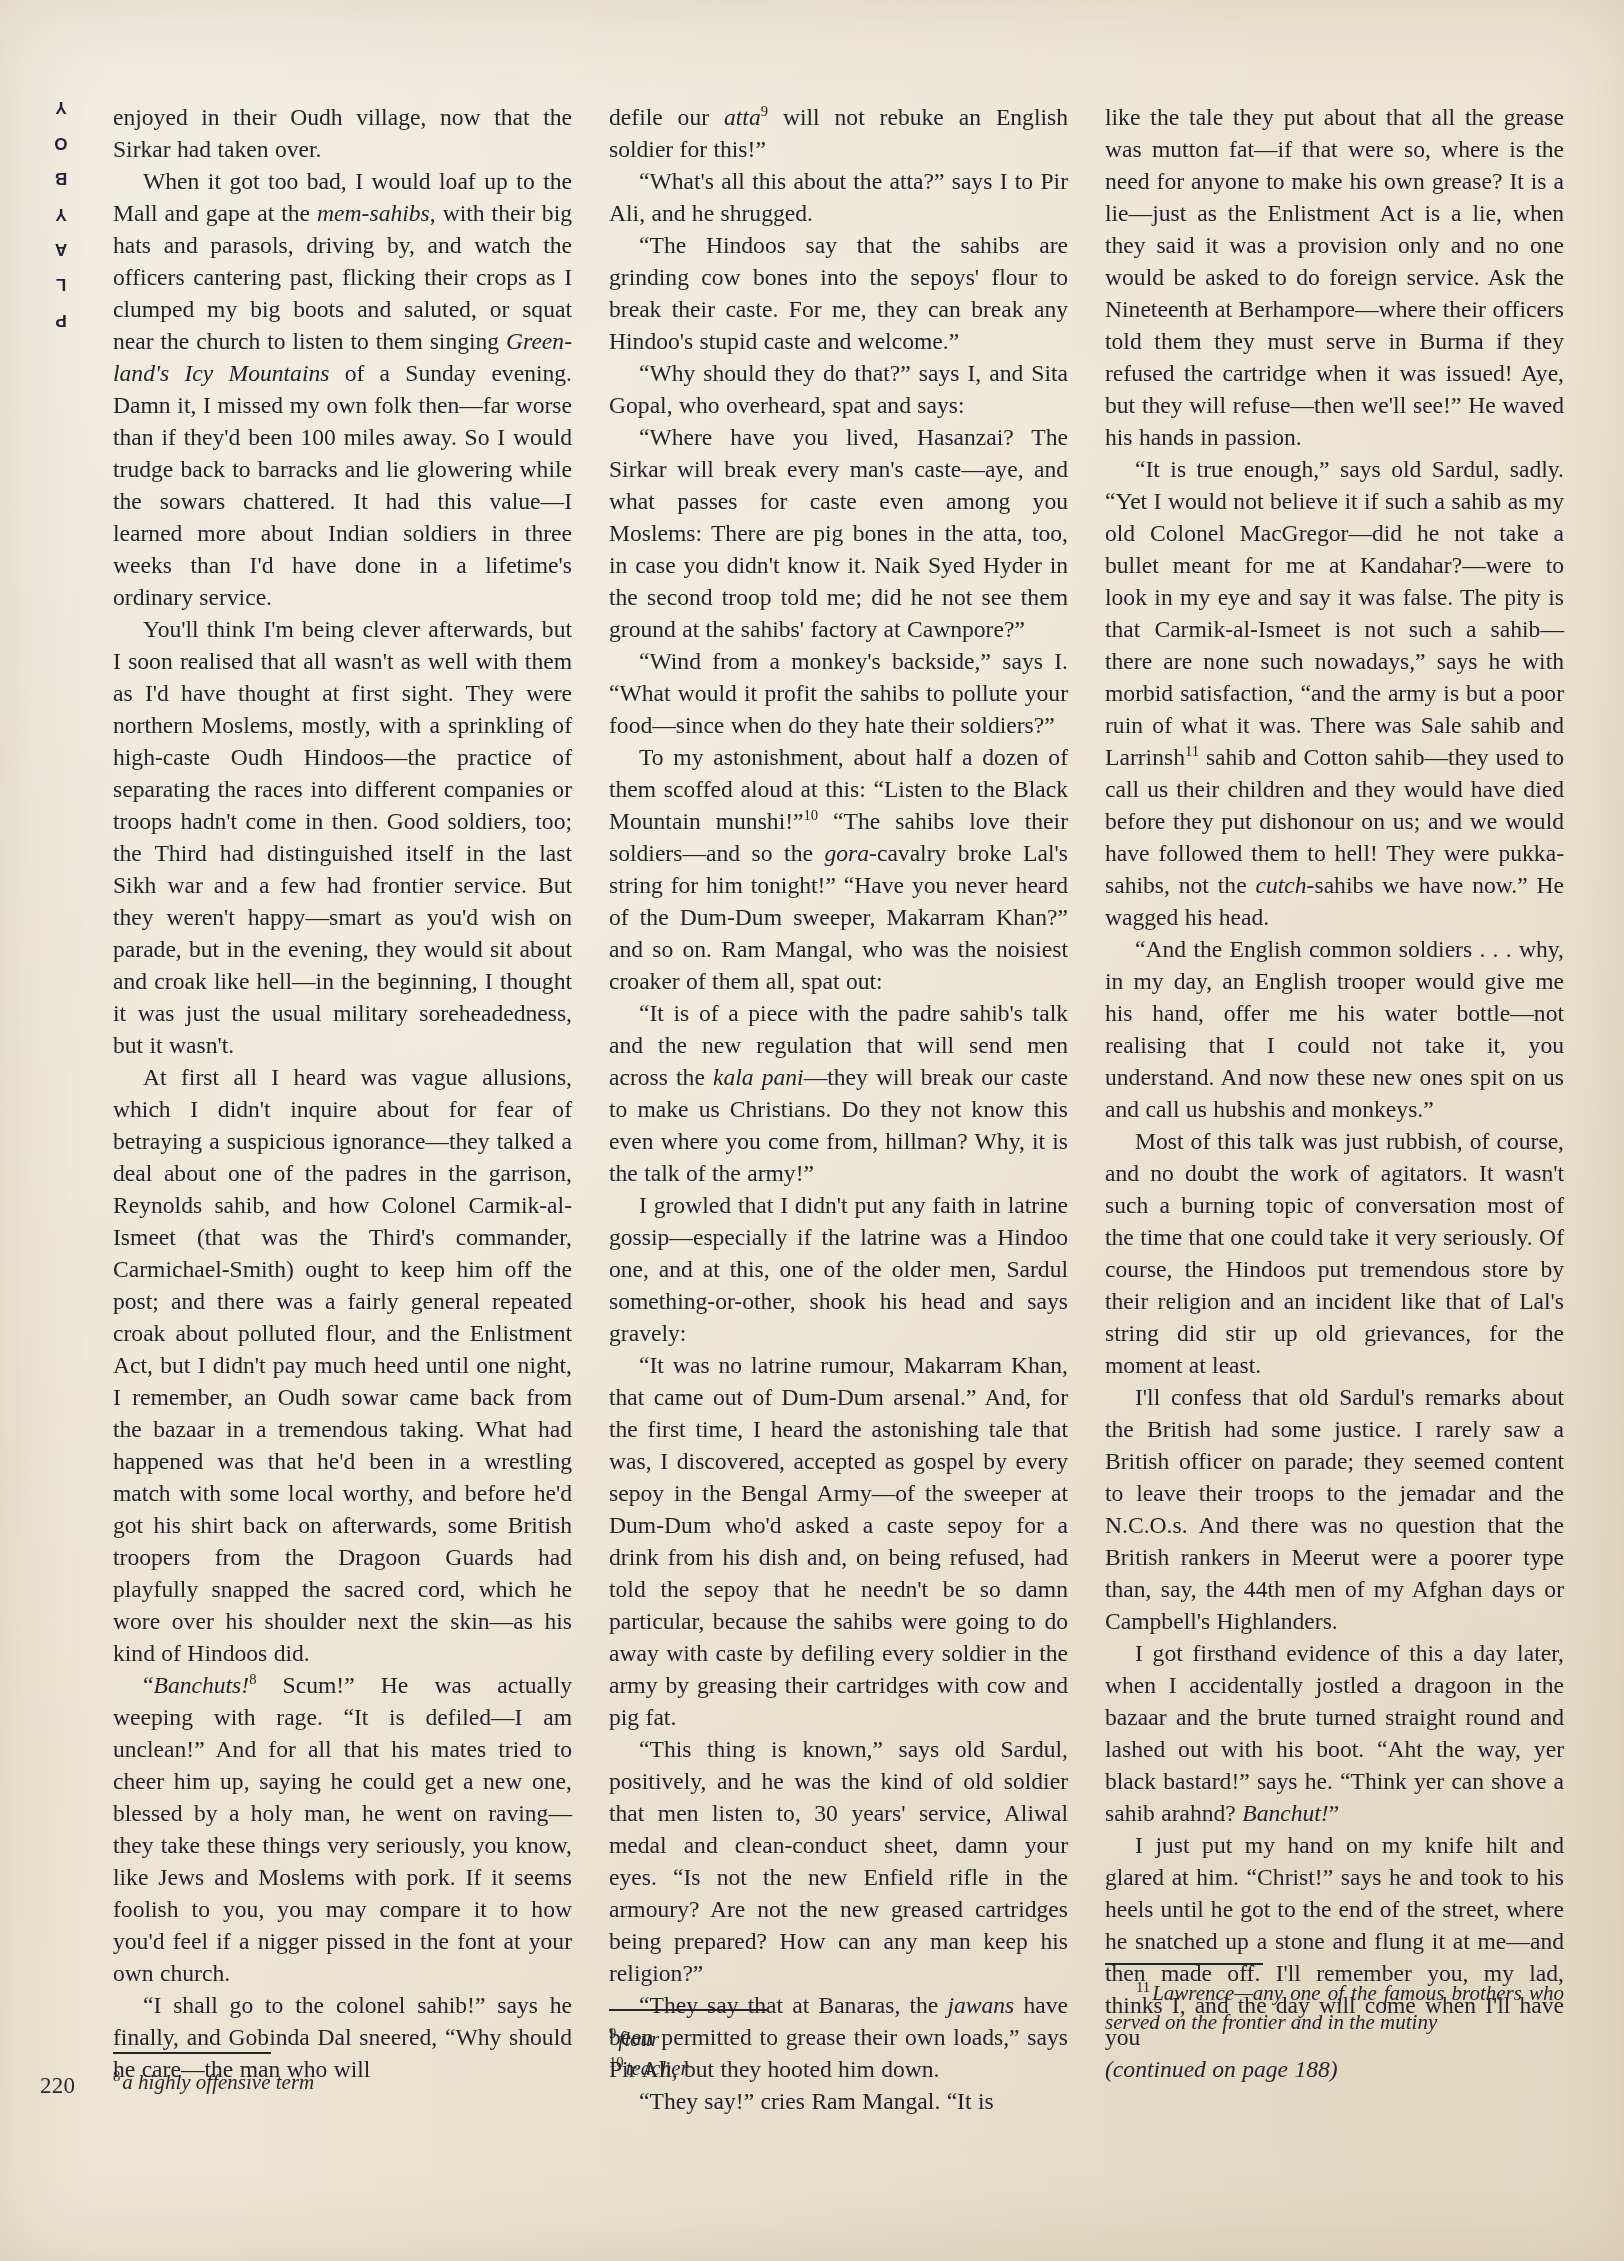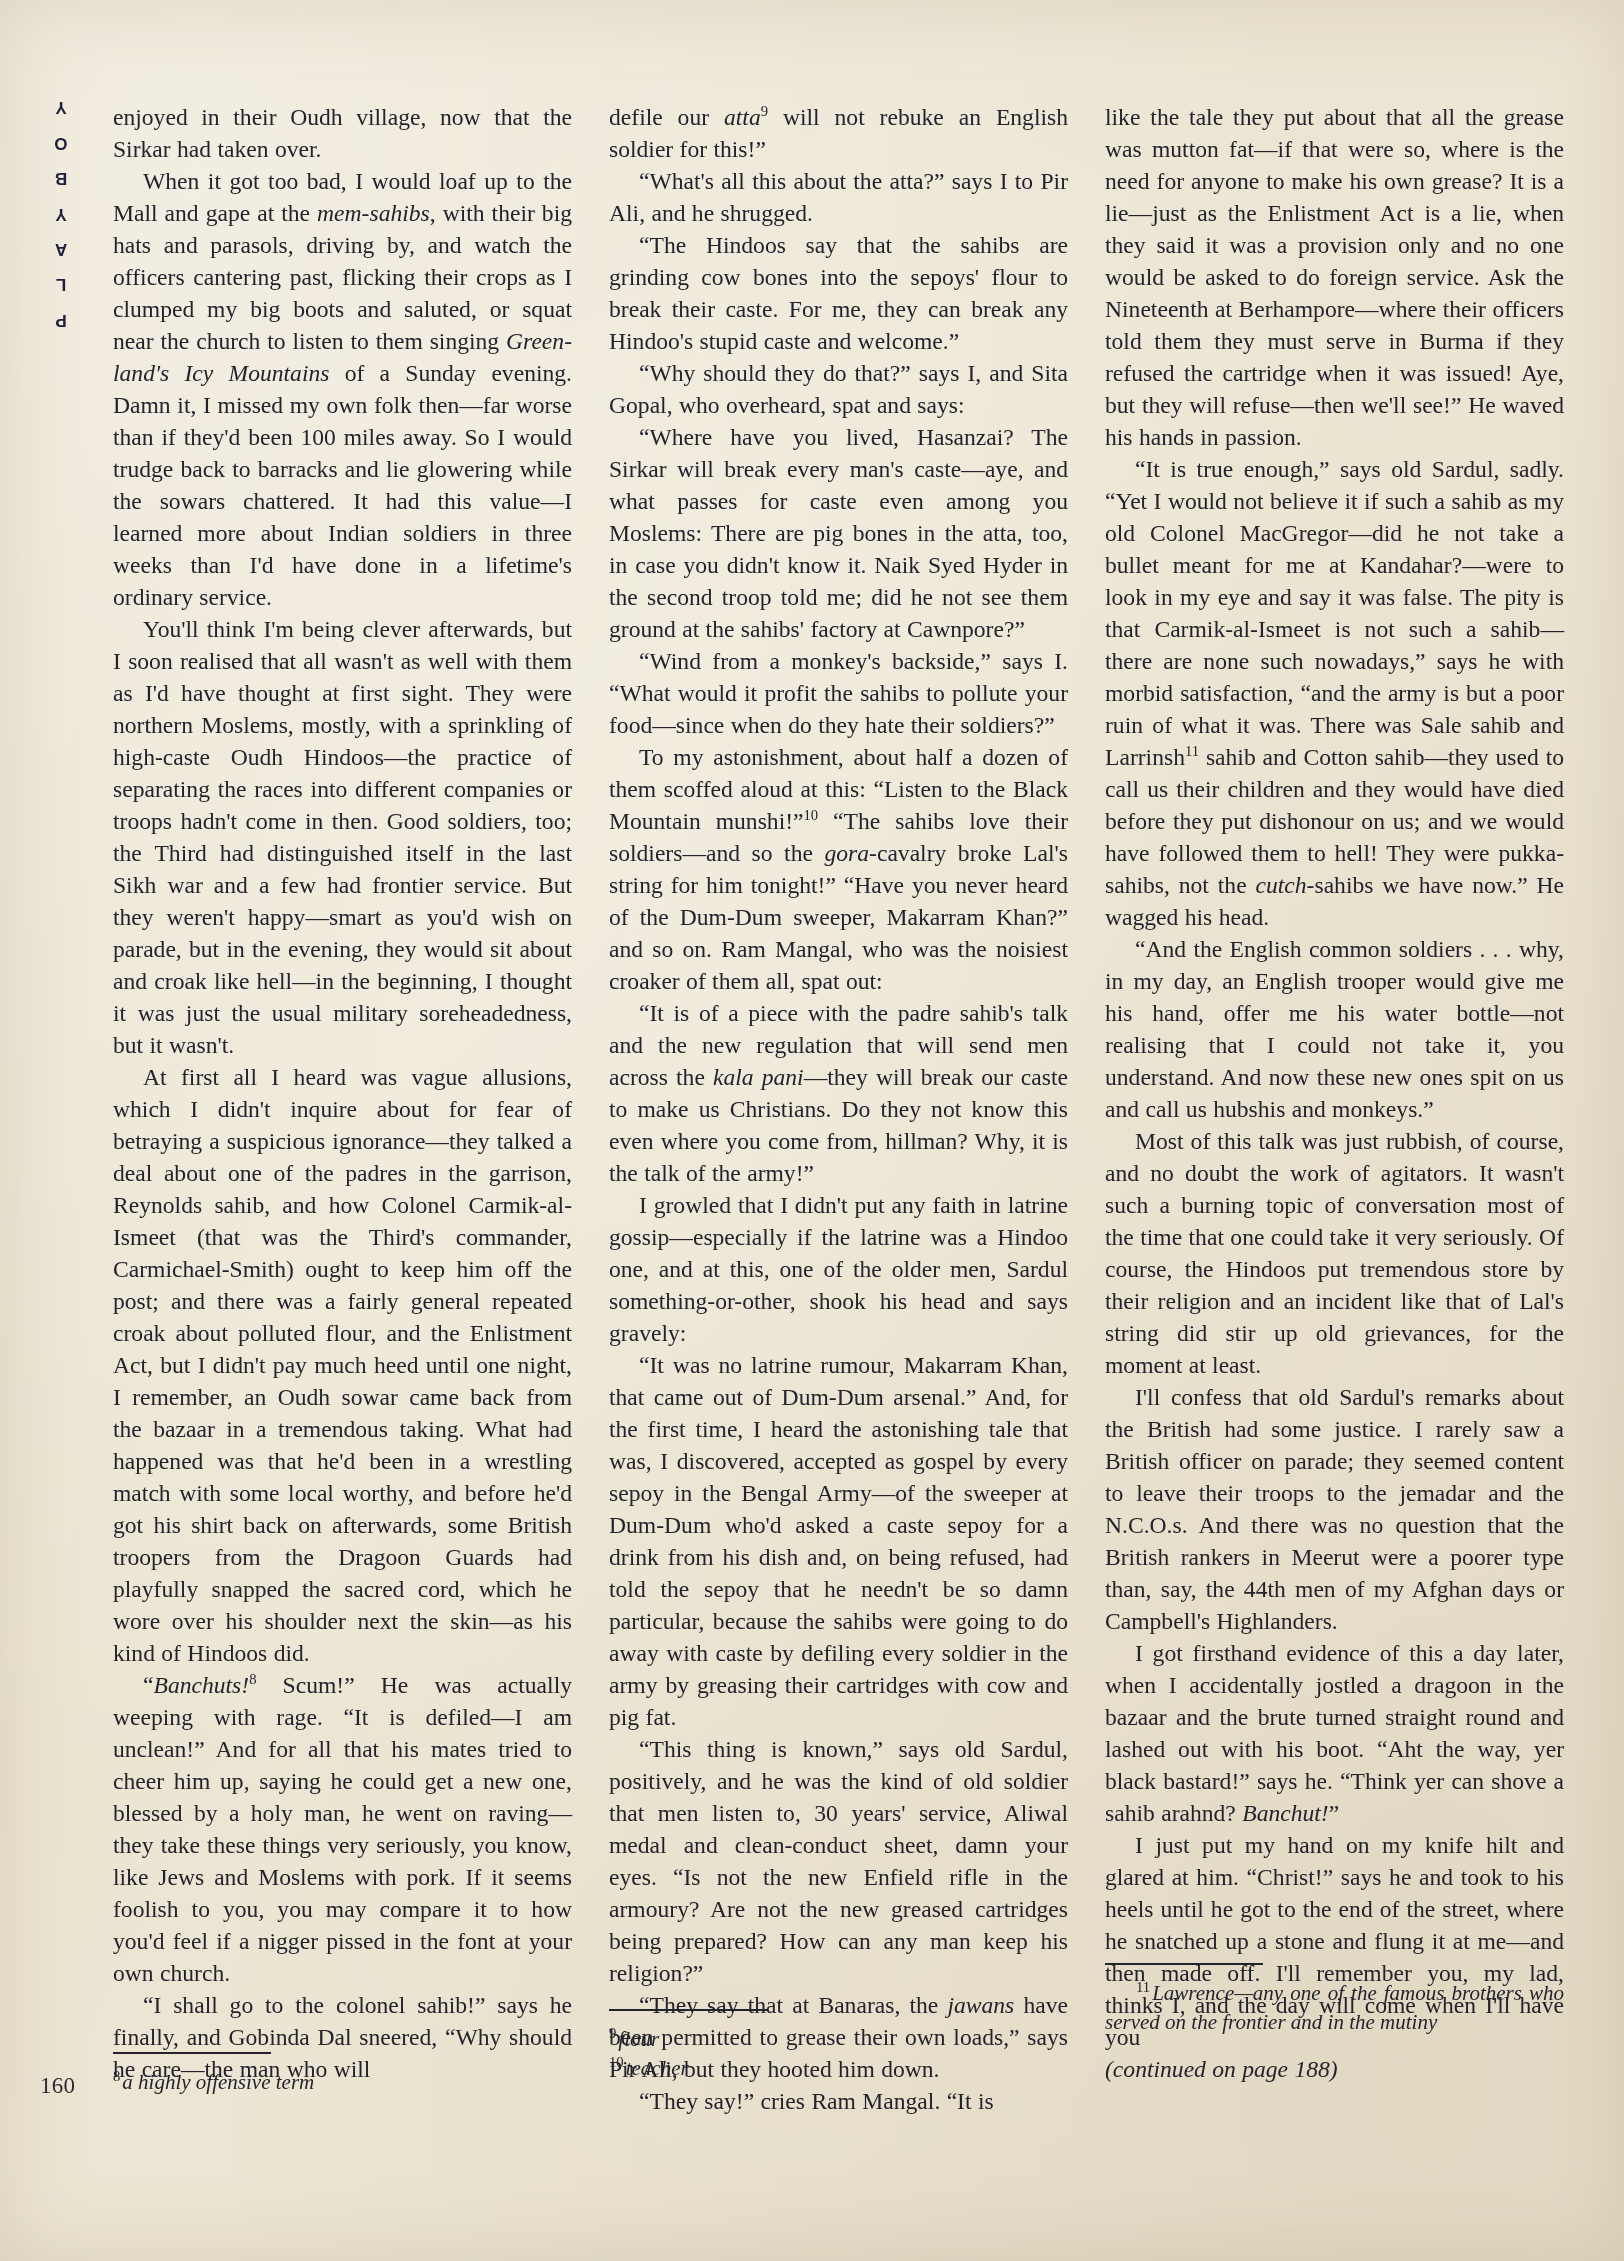--- a/index.html
+++ b/index.html
@@ -166,21 +166,21 @@
 </style>
 </head>
 <body>
 
 <div id="page">
 
   <div class="masthead">
     <div class="masthead-text">PLAYBOY</div>
   </div>
 
-  <div class="page-number">160</div>
+  <div class="page-number">220</div>
 
   <div class="columns">
     <div class="col" id="col1">
         <p>enjoyed in their Oudh village, now that the Sirkar had taken over.</p>
         <p class="indent">When it got too bad, I would loaf up to the Mall and gape at the <em>mem-sahibs</em>, with their big hats and parasols, driving by, and watch the officers cantering past, flicking their crops as I clumped my big boots and saluted, or squat near the church to listen to them singing <em>Green­land's Icy Mountains</em> of a Sunday eve­ning. Damn it, I missed my own folk then—far worse than if they'd been 100 miles away. So I would trudge back to barracks and lie glowering while the sowars chattered. It had this value—I learned more about Indian soldiers in three weeks than I'd have done in a lifetime's ordinary service.</p>
         <p class="indent">You'll think I'm being clever after­wards, but I soon realised that all wasn't as well with them as I'd have thought at first sight. They were northern Moslems, mostly, with a sprinkling of high-caste Oudh Hindoos—the practice of separat­ing the races into different companies or troops hadn't come in then. Good sol­diers, too; the Third had distinguished itself in the last Sikh war and a few had frontier service. But they weren't happy—smart as you'd wish on parade, but in the evening, they would sit about and croak like hell—in the beginning, I thought it was just the usual military soreheaded­ness, but it wasn't.</p>
         <p class="indent">At first all I heard was vague allusions, which I didn't inquire about for fear of betraying a suspicious ignorance—they talked a deal about one of the padres in the garrison, Reynolds sahib, and how Colonel Carmik-al-Ismeet (that was the Third's commander, Carmichael-Smith) ought to keep him off the post; and there was a fairly general repeated croak about polluted flour, and the Enlistment Act, but I didn't pay much heed until one night, I remember, an Oudh sowar came back from the bazaar in a tremendous taking. What had happened was that he'd been in a wrestling match with some lo­cal worthy, and before he'd got his shirt back on afterwards, some British troopers from the Dragoon Guards had playfully snapped the sacred cord, which he wore over his shoulder next the skin—as his kind of Hindoos did.</p>
         <p class="indent">“<em>Banchuts!</em><sup>8</sup> Scum!” He was actually weeping with rage. “It is defiled—I am unclean!” And for all that his mates tried to cheer him up, saying he could get a new one, blessed by a holy man, he went on raving—they take these things very seriously, you know, like Jews and Mos­lems with pork. If it seems foolish to you, you may compare it to how you'd feel if a nigger pissed in the font at your own church.</p>
         <p class="indent">“I shall go to the colonel sahib!” says he finally, and Gobinda Dal sneered, “Why should he care—the man who will</p>
       </div>

